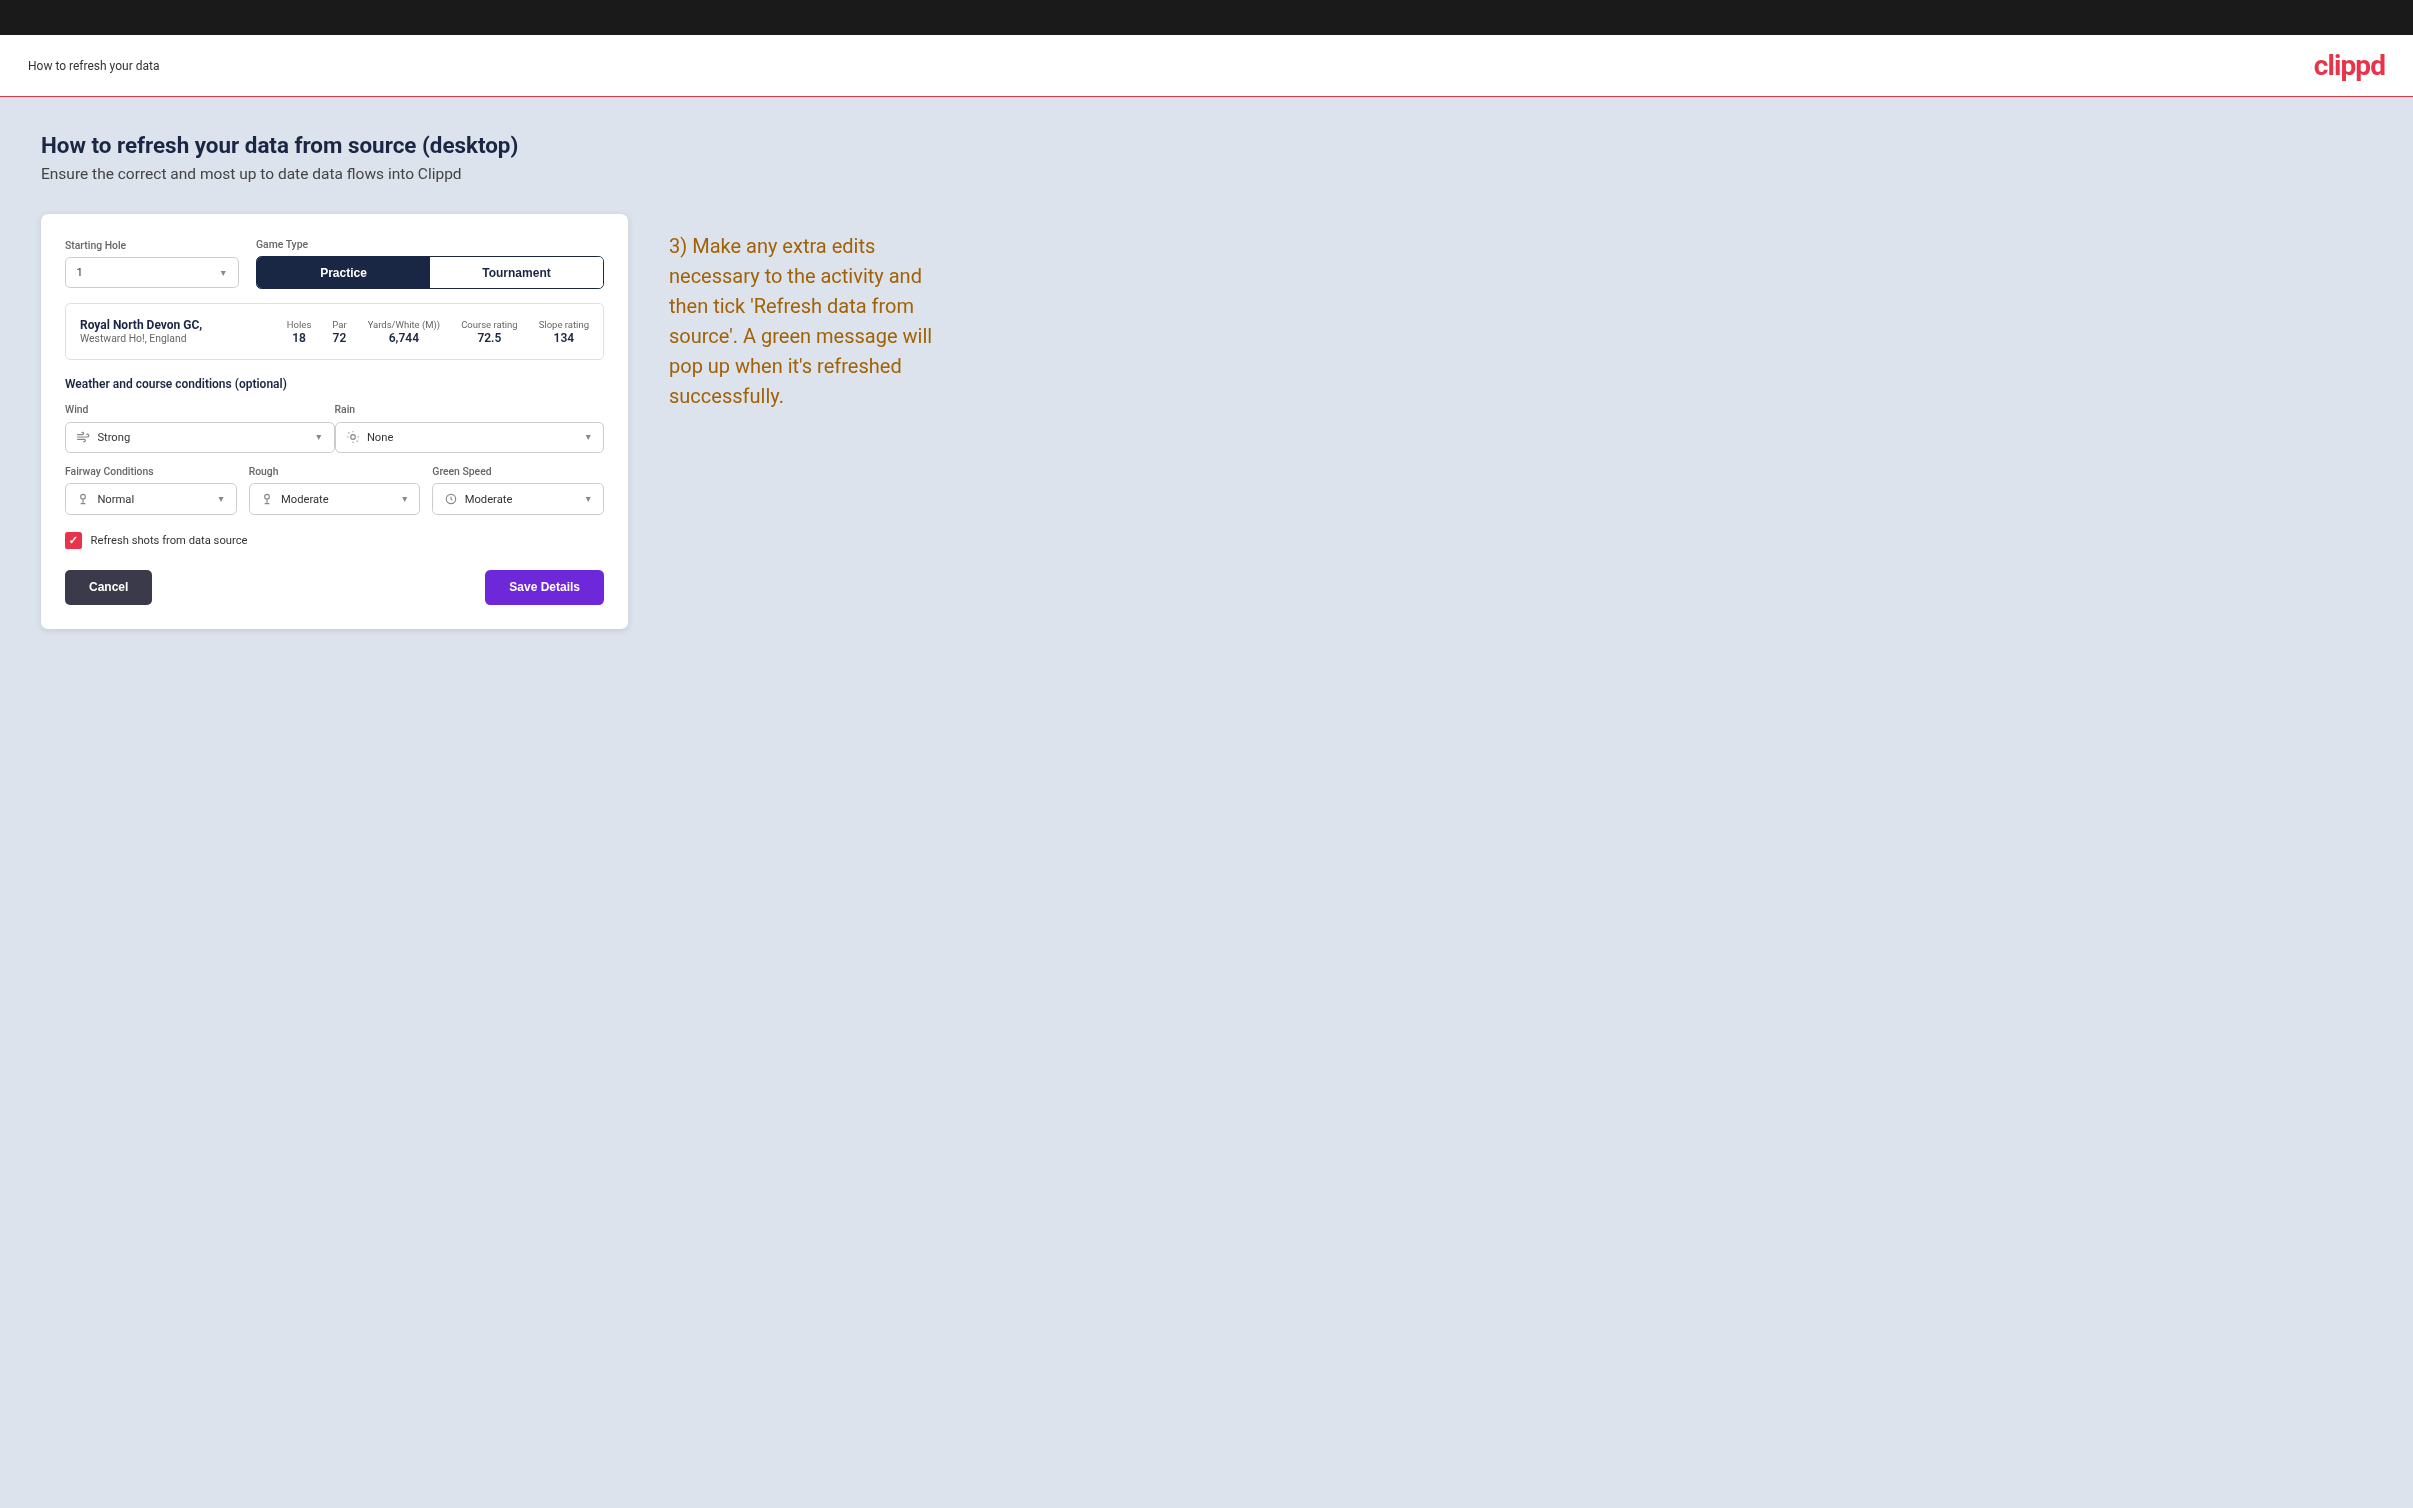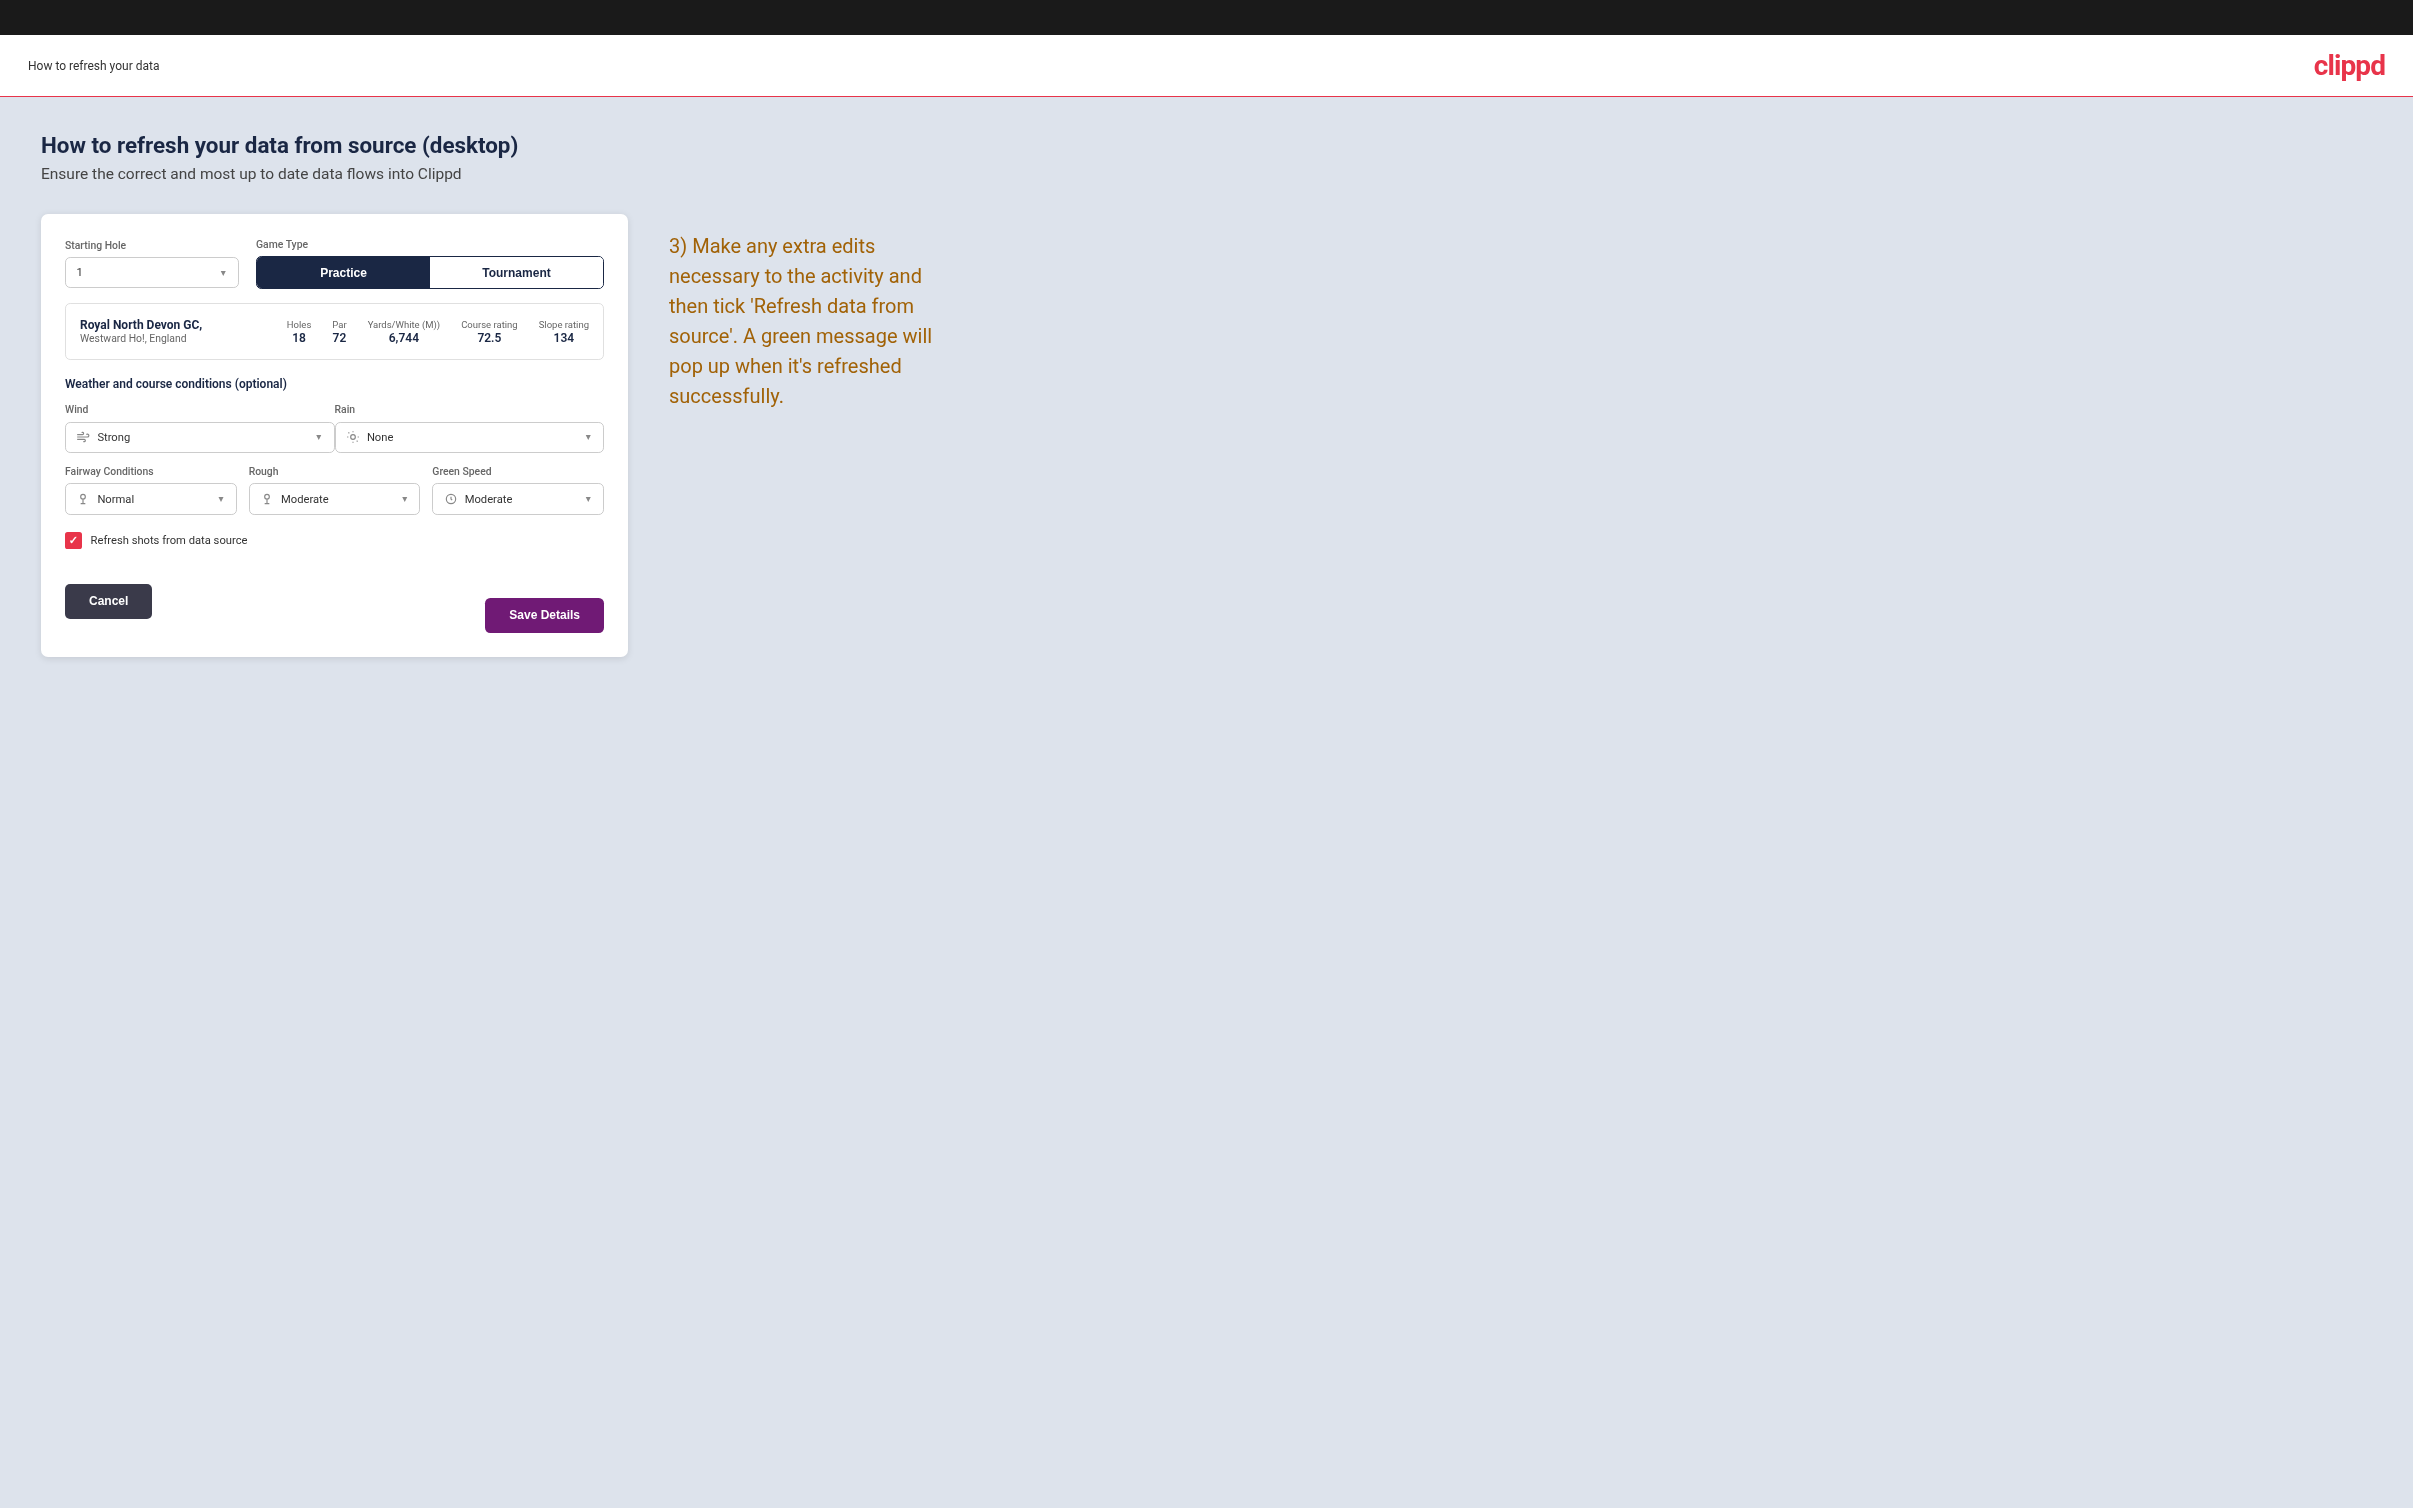--- a/index.html
+++ b/index.html
@@ -254,29 +254,28 @@
       color: #ffffff;
       border: none;
       border-radius: 5px;
       padding: 10.4px 24px;
       font-size: 12px;
       font-weight: 600;
       cursor: pointer;
     }
 
     .btn-save {
-      background: #701a75;
+      background: #6d28d9;
       color: #ffffff;
       border: none;
       border-radius: 5.2px;
       padding: 10.4px 24px;
       font-size: 12px;
       font-weight: 600;
       cursor: pointer;
-      margin-top: 28px;
     }
 
     .side-text {
       flex: 0 0 276px;
       padding-top: 17px;
     }
 
     .side-text p {
       font-size: 20px;
       color: #a16207;

